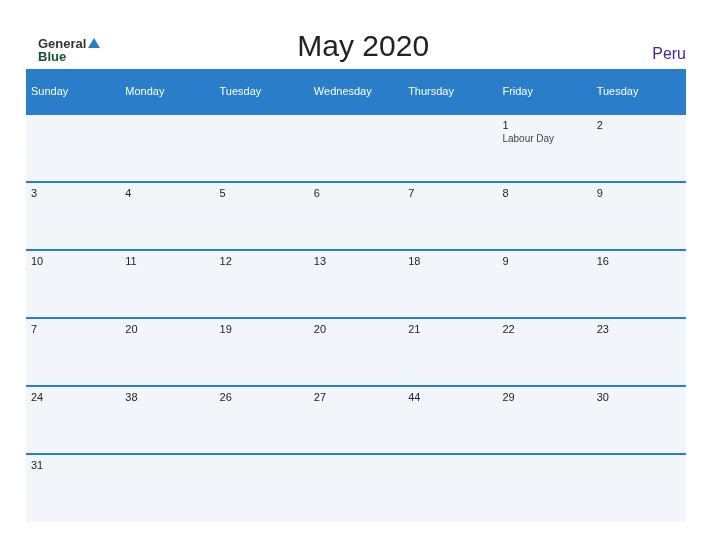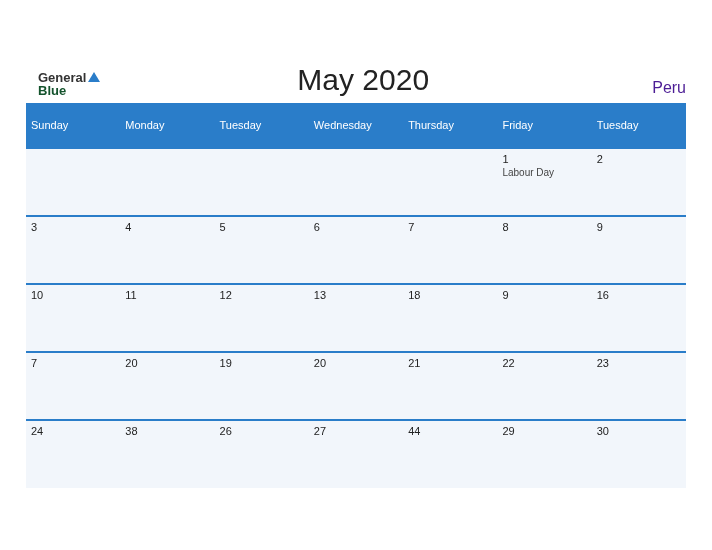--- a/index.html
+++ b/index.html
@@ -234,15 +234,26 @@
           <td>
             <span class="day-num">44</span>
           </td>
           <td>
             <span class="day-num">29</span>
           </td>
           <td>
             <span class="day-num">30</span>
           </td>
         </tr>
+        <tr class="last-row">
+          <td>
+            <span class="day-num">31</span>
+          </td>
+          <td></td>
+          <td></td>
+          <td></td>
+          <td></td>
+          <td></td>
+          <td></td>
+        </tr>
       </tbody>
   </table>
 </div>
 
 </body></html>

